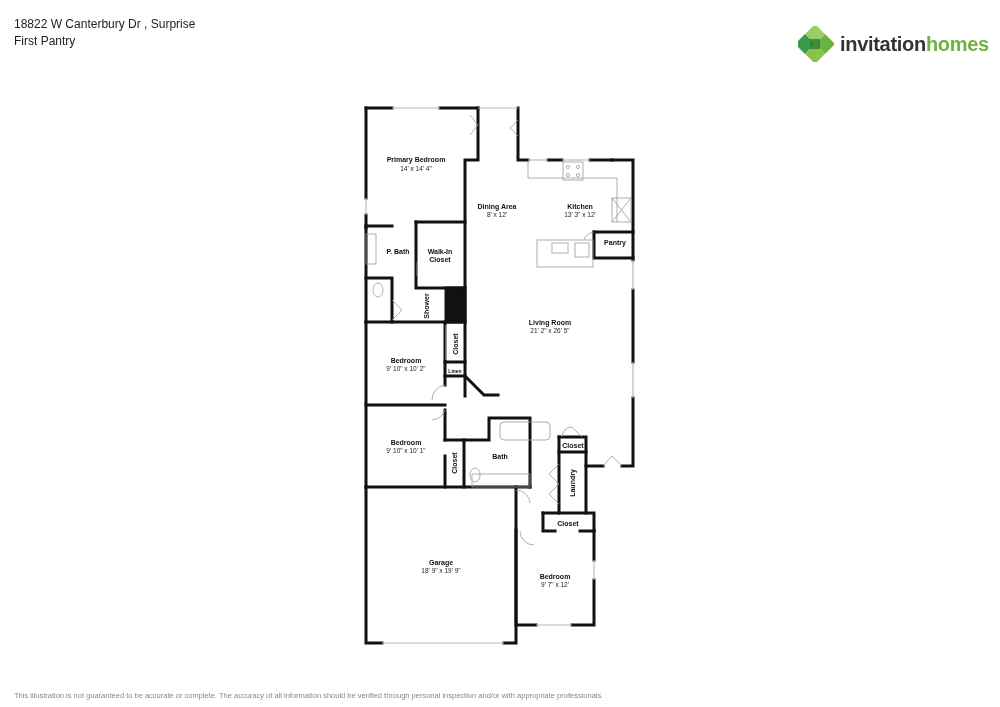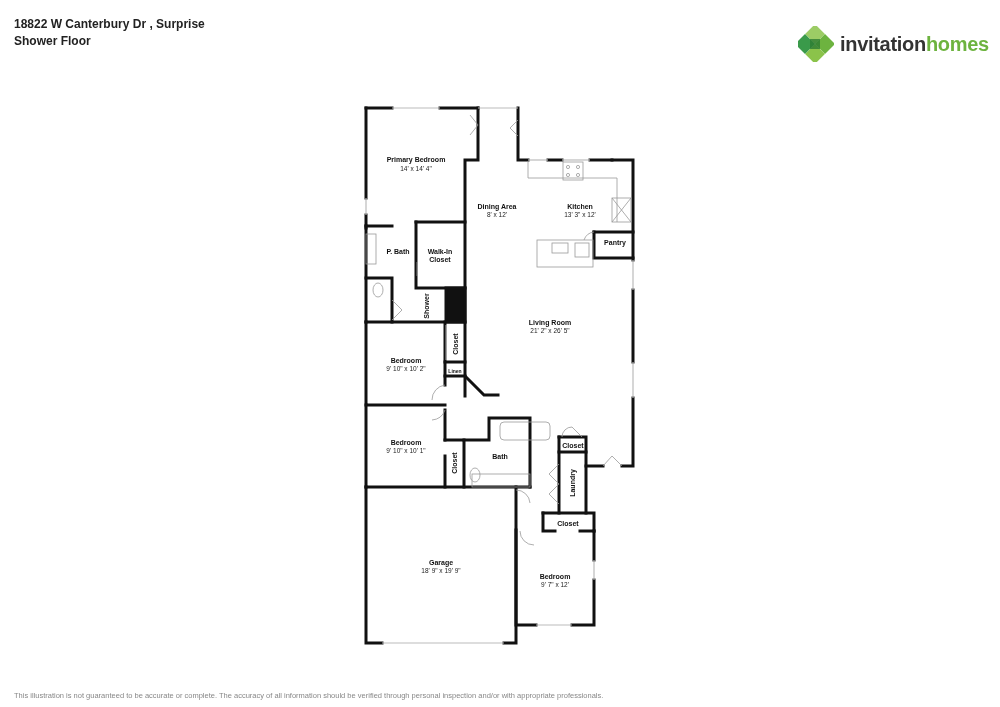--- a/index.html
+++ b/index.html
@@ -1,33 +1,33 @@
 <!DOCTYPE html>
 <html><head>
 <meta charset="utf-8">
 <style>
   html,body{margin:0;padding:0;background:#fff;}
   body{width:1000px;height:707px;position:relative;overflow:hidden;font-family:"Liberation Sans",sans-serif;color:#222;}
-  .hdr{position:absolute;left:14px;top:16px;font-size:12px;line-height:17px;color:#222;font-weight:bold;}
+  .hdr{position:absolute;left:14px;top:16px;font-size:12px;line-height:17px;color:#222;}
   .logo{position:absolute;left:798px;top:26px;display:flex;align-items:center;justify-content:space-between;}
   .logo-text{font-size:20px;font-weight:bold;letter-spacing:-0.3px;margin-left:6px;}
   .logo-text .a{color:#333;}
   .logo-text .b{color:#6db33f;}
   .disc{position:absolute;left:14px;top:690px;font-size:7.5px;color:#888;line-height:12px;white-space:nowrap;}
   svg.plan{position:absolute;left:0;top:0;}
   .lbl{font-family:"Liberation Sans",sans-serif;font-size:7px;fill:#111;text-anchor:middle;}
   .lbl.b{font-weight:bold;}
   .dim{font-size:6.5px;fill:#222;text-anchor:middle;font-family:"Liberation Sans",sans-serif;}
 </style>
 </head>
 <body>
 
 <div class="hdr">
   <div>18822 W Canterbury Dr , Surprise</div>
-  <div>Shower Floor</div>
+  <div>First Pantry</div>
 </div>
 
 <div class="logo">
   <svg width="36" height="36" viewBox="0 0 36 36">
     <rect x="10" y="1" width="14" height="14" transform="rotate(45 17 8)" fill="#9ccc65"></rect>
     <rect x="20" y="11" width="14" height="14" transform="rotate(45 27 18)" fill="#6db33f"></rect>
     <rect x="10" y="21" width="14" height="14" transform="rotate(45 17 28)" fill="#8bc34a"></rect>
     <rect x="0" y="11" width="14" height="14" transform="rotate(45 7 18)" fill="#3a9a4a"></rect>
     <rect x="12" y="13" width="10" height="10" fill="#2e7d32" opacity="0.8"></rect>
   </svg>

